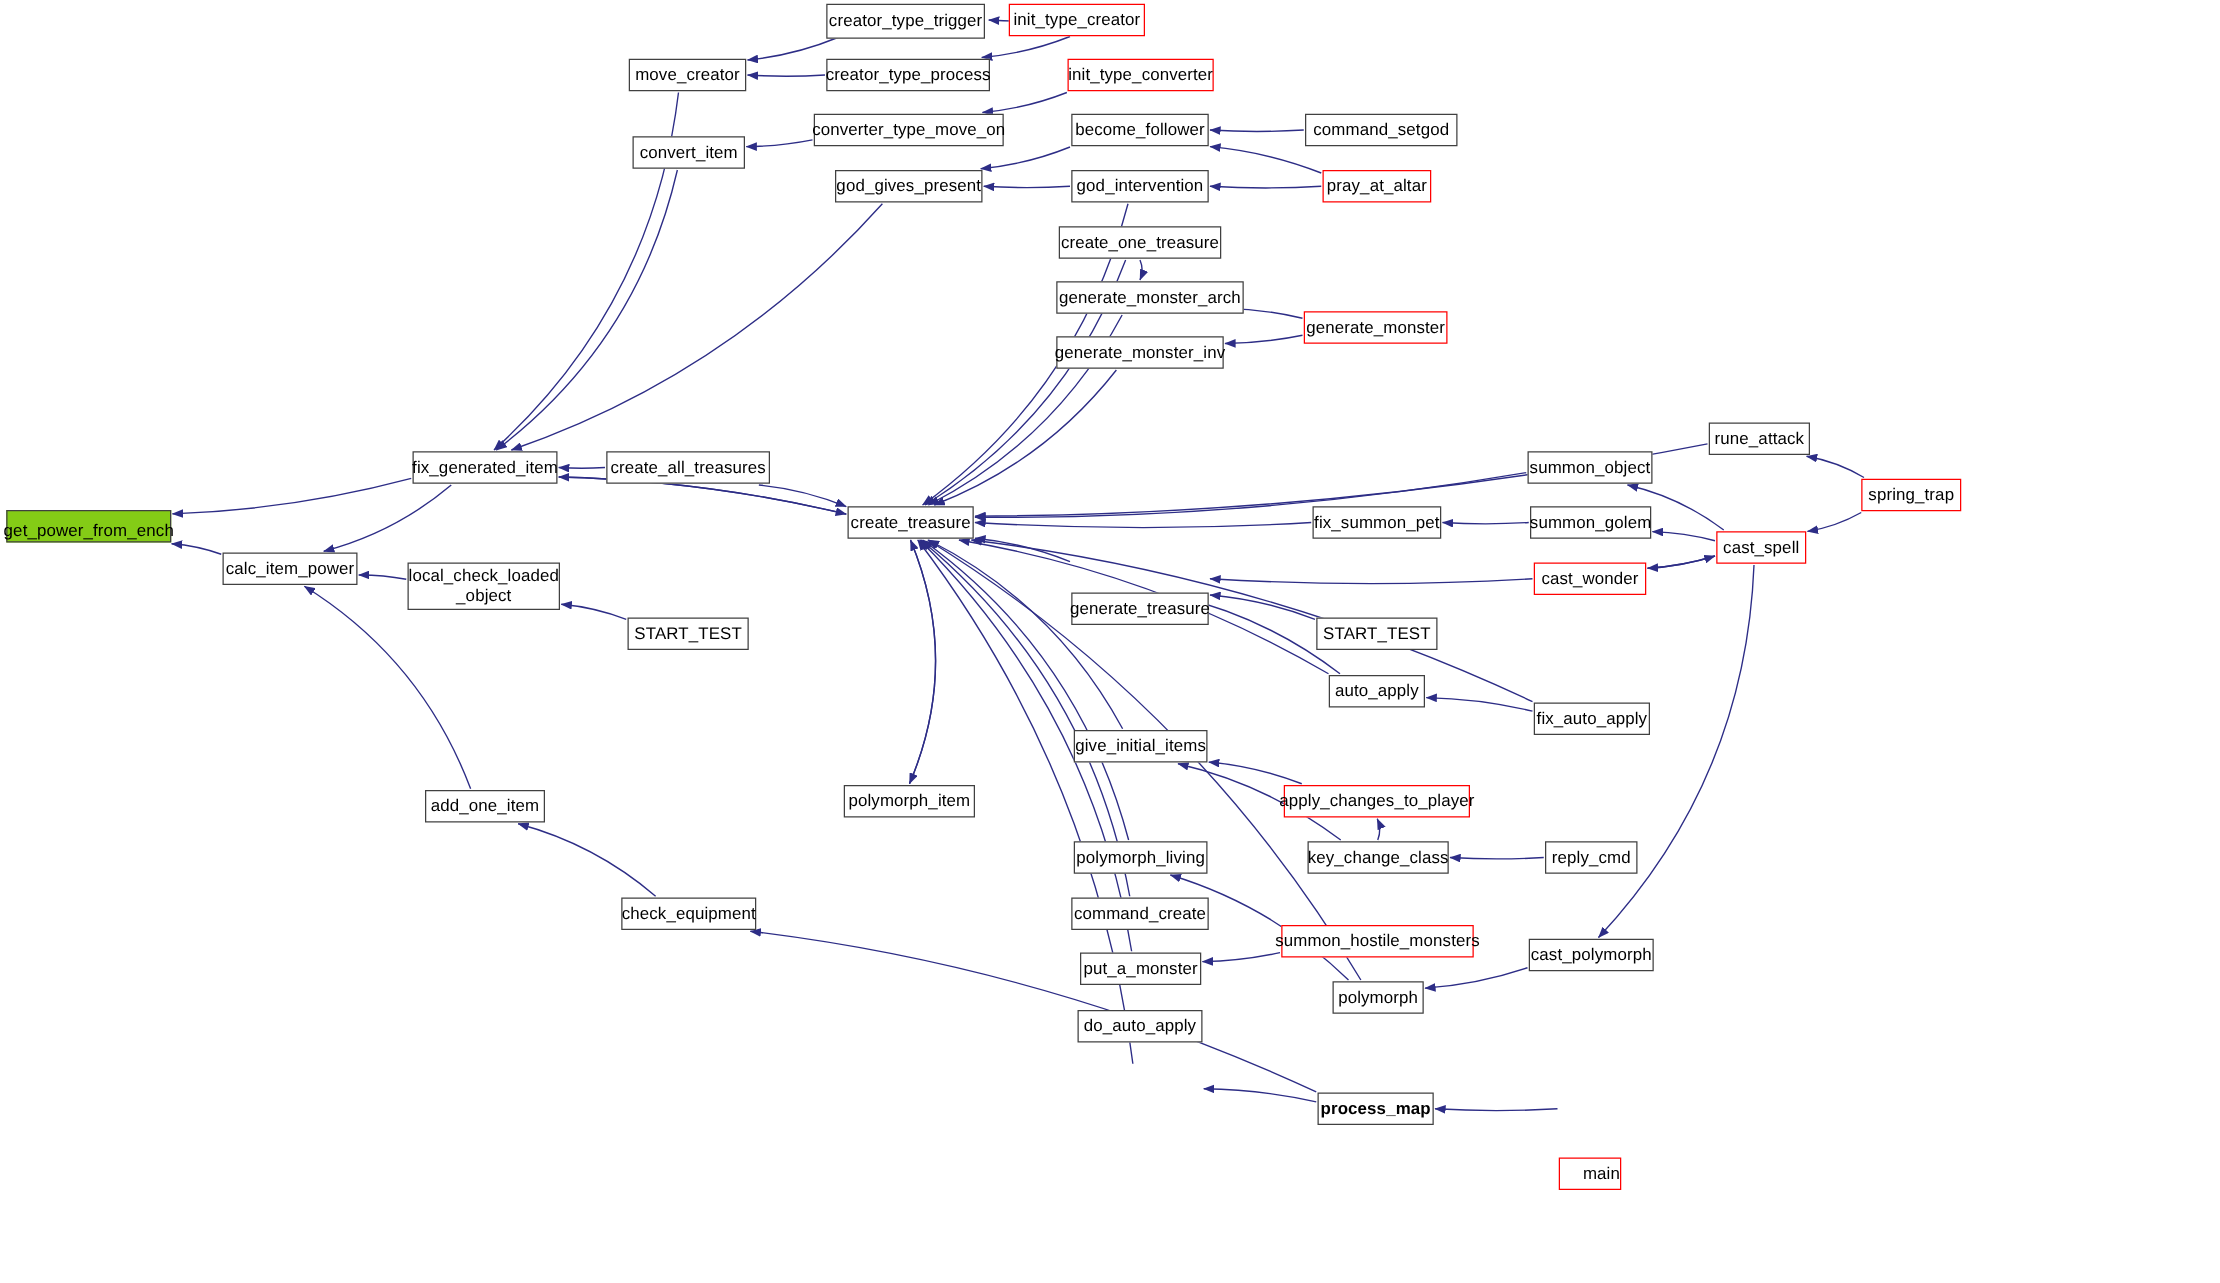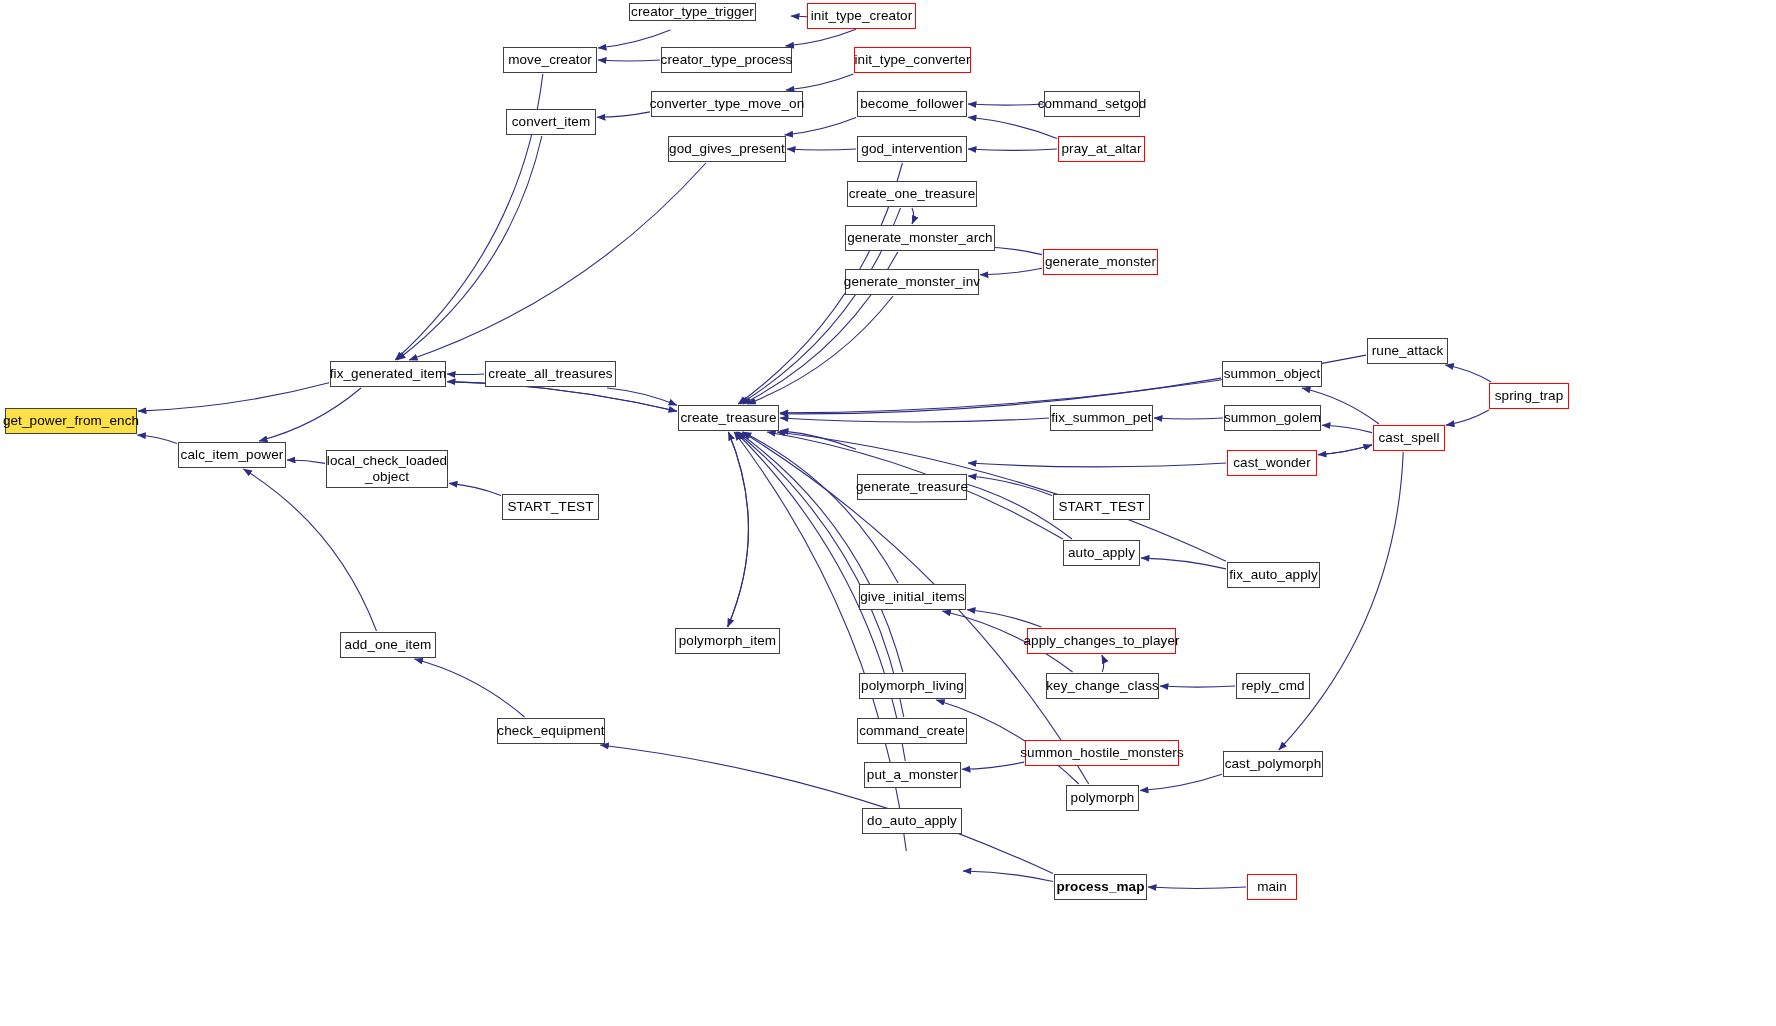--- a/index.html
+++ b/index.html
@@ -44,22 +44,23 @@
     font-size: 13.5px;
     line-height: 1.15;
     letter-spacing: 0.1px;
     white-space: pre;
     cursor: default;
   }
   .node.red {
     border-color: #ff0000;
   }
   .node.highlight {
-    background: #fde047;
+    background: #84cc16;
     border-color: #404040;
+    align-items: flex-end;
   }
   .node-label {
     pointer-events: none;
   }
 </style>
 </head>
 <body>
 
 <div id="graph-root">
   <svg id="edge-layer" viewBox="0 0 1776 1026" width="1776" height="1026" xmlns="http://www.w3.org/2000/svg">
@@ -142,21 +143,21 @@
       <div class="node" style="left: 178px; top: 442px; width: 108px; height: 26px;"><span class="node-label">calc_item_power</span></div>
       <div class="node" style="left: 330px; top: 361px; width: 116px; height: 26px;"><span class="node-label">fix_generated_item</span></div>
       <div class="node" style="left: 326px; top: 450px; width: 122px; height: 38px;"><span class="node-label">local_check_loaded
 _object</span></div>
       <div class="node" style="left: 340px; top: 632px; width: 96px; height: 26px;"><span class="node-label">add_one_item</span></div>
       <div class="node" style="left: 503px; top: 47px; width: 94px; height: 26px;"><span class="node-label">move_creator</span></div>
       <div class="node" style="left: 506px; top: 109px; width: 90px; height: 26px;"><span class="node-label">convert_item</span></div>
       <div class="node" style="left: 485px; top: 361px; width: 131px; height: 26px;"><span class="node-label">create_all_treasures</span></div>
       <div class="node" style="left: 502px; top: 494px; width: 97px; height: 26px;"><span class="node-label">START_TEST</span></div>
       <div class="node" style="left: 497px; top: 718px; width: 108px; height: 26px;"><span class="node-label">check_equipment</span></div>
-      <div class="node" style="left: 629px; top: 3px; width: 127px; height: 18px;"><span class="node-label">creator_type_trigger</span></div>
+      <div class="node" style="left: 661px; top: 3px; width: 127px; height: 28px;"><span class="node-label">creator_type_trigger</span></div>
       <div class="node" style="left: 661px; top: 47px; width: 131px; height: 26px;"><span class="node-label">creator_type_process</span></div>
       <div class="node" style="left: 651px; top: 91px; width: 152px; height: 26px;"><span class="node-label">converter_type_move_on</span></div>
       <div class="node" style="left: 668px; top: 136px; width: 118px; height: 26px;"><span class="node-label">god_gives_present</span></div>
       <div class="node" style="left: 678px; top: 405px; width: 101px; height: 26px;"><span class="node-label">create_treasure</span></div>
       <div class="node" style="left: 675px; top: 628px; width: 105px; height: 26px;"><span class="node-label">polymorph_item</span></div>
       <div class="node" style="left: 847px; top: 181px; width: 130px; height: 26px;"><span class="node-label">create_one_treasure</span></div>
       <div class="node" style="left: 845px; top: 225px; width: 150px; height: 26px;"><span class="node-label">generate_monster_arch</span></div>
       <div class="node" style="left: 845px; top: 269px; width: 134px; height: 26px;"><span class="node-label">generate_monster_inv</span></div>
       <div class="node" style="left: 857px; top: 91px; width: 110px; height: 26px;"><span class="node-label">become_follower</span></div>
       <div class="node" style="left: 857px; top: 136px; width: 110px; height: 26px;"><span class="node-label">god_intervention</span></div>
@@ -168,28 +169,28 @@
       <div class="node" style="left: 862px; top: 808px; width: 100px; height: 26px;"><span class="node-label">do_auto_apply</span></div>
       <div class="node red" style="left: 807px; top: 3px; width: 109px; height: 26px;"><span class="node-label">init_type_creator</span></div>
       <div class="node red" style="left: 854px; top: 47px; width: 117px; height: 26px;"><span class="node-label">init_type_converter</span></div>
       <div class="node" style="left: 1050px; top: 405px; width: 103px; height: 26px;"><span class="node-label">fix_summon_pet</span></div>
       <div class="node" style="left: 1053px; top: 494px; width: 97px; height: 26px;"><span class="node-label">START_TEST</span></div>
       <div class="node" style="left: 1063px; top: 540px; width: 77px; height: 26px;"><span class="node-label">auto_apply</span></div>
       <div class="node" style="left: 1046px; top: 673px; width: 113px; height: 26px;"><span class="node-label">key_change_class</span></div>
       <div class="node" style="left: 1066px; top: 785px; width: 73px; height: 26px;"><span class="node-label">polymorph</span></div>
       <div class="node" style="left: 1054px; top: 874px; width: 93px; height: 26px; font-weight: bold;"><span class="node-label">process_map</span></div>
       <div class="node red" style="left: 1043px; top: 249px; width: 115px; height: 26px;"><span class="node-label">generate_monster</span></div>
-      <div class="node" style="left: 1044px; top: 91px; width: 96px; height: 26px;"><span class="node-label">command_setgod</span></div>
+      <div class="node" style="left: 1044px; top: 91px; width: 122px; height: 26px;"><span class="node-label">command_setgod</span></div>
       <div class="node red" style="left: 1058px; top: 136px; width: 87px; height: 26px;"><span class="node-label">pray_at_altar</span></div>
       <div class="node red" style="left: 1227px; top: 450px; width: 90px; height: 26px;"><span class="node-label">cast_wonder</span></div>
       <div class="node red" style="left: 1027px; top: 628px; width: 149px; height: 26px;"><span class="node-label">apply_changes_to_player</span></div>
       <div class="node red" style="left: 1025px; top: 740px; width: 154px; height: 26px;"><span class="node-label">summon_hostile_monsters</span></div>
       <div class="node" style="left: 1222px; top: 361px; width: 100px; height: 26px;"><span class="node-label">summon_object</span></div>
       <div class="node" style="left: 1224px; top: 405px; width: 97px; height: 26px;"><span class="node-label">summon_golem</span></div>
       <div class="node" style="left: 1227px; top: 562px; width: 93px; height: 26px;"><span class="node-label">fix_auto_apply</span></div>
       <div class="node" style="left: 1236px; top: 673px; width: 74px; height: 26px;"><span class="node-label">reply_cmd</span></div>
       <div class="node" style="left: 1223px; top: 751px; width: 100px; height: 26px;"><span class="node-label">cast_polymorph</span></div>
       <div class="node" style="left: 1367px; top: 338px; width: 81px; height: 26px;"><span class="node-label">rune_attack</span></div>
       <div class="node red" style="left: 1373px; top: 425px; width: 72px; height: 26px;"><span class="node-label">cast_spell</span></div>
       <div class="node red" style="left: 1489px; top: 383px; width: 80px; height: 26px;"><span class="node-label">spring_trap</span></div>
-      <div class="node red" style="left: 1247px; top: 874px; width: 50px; height: 26px;"><span class="node-label">main</span></div>
+      <div class="node red" style="left: 1247px; top: 926px; width: 50px; height: 26px; justify-content: flex-end;"><span class="node-label">main</span></div>
     </div>
 </div>
 
 </body></html>

